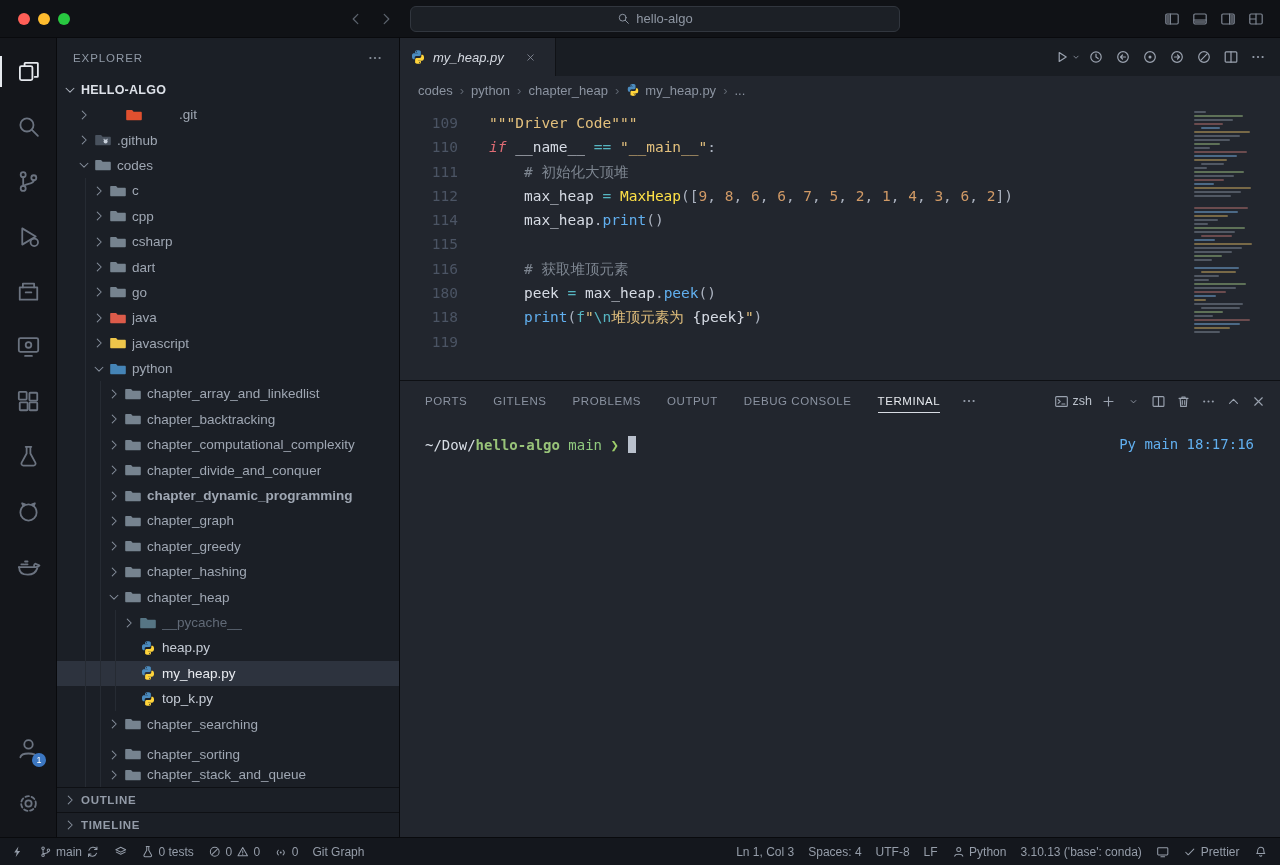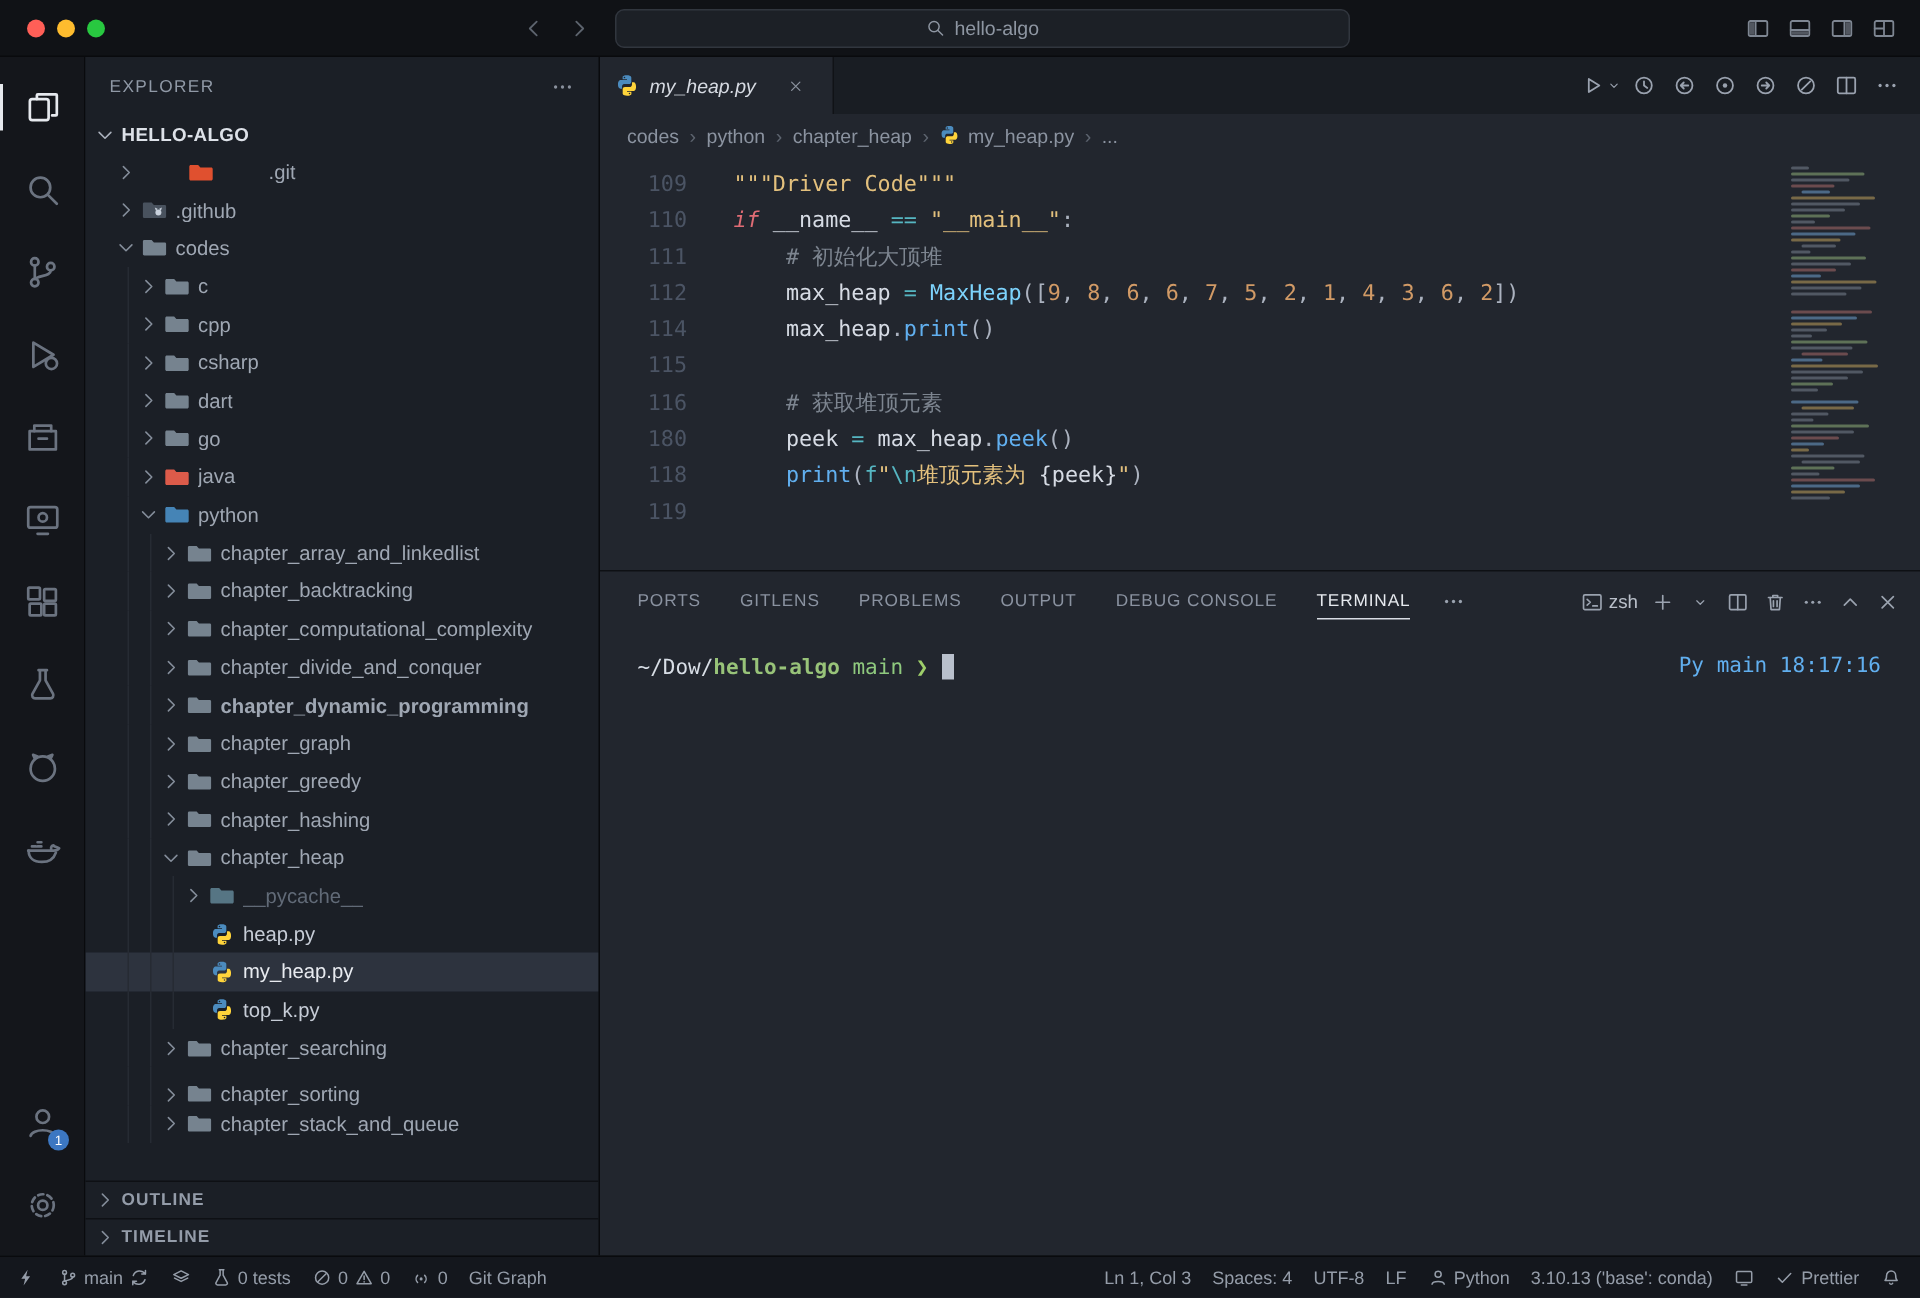--- a/index.html
+++ b/index.html
@@ -56,21 +56,21 @@
 .tbtn{height:26px;min-width:24px;display:flex;align-items:center;justify-content:center;cursor:pointer;gap:1px}
 .breadcrumbs{flex:0 0 28px;display:flex;align-items:center;padding-left:18px;font-size:13px;color:#8b93a0;gap:7px}
 .crumb{display:flex;align-items:center;gap:5px;cursor:pointer}
 .crumb-sep{color:#5d646f}
 
 
 .code-wrap{flex:0 0 276px;position:relative;overflow:hidden;padding-top:7px}
 .cline{display:flex;height:24.3px;line-height:24.3px;font-family:"DejaVu Sans Mono",monospace;font-size:14.5px;white-space:pre}
 .lnum{flex:0 0 89px;text-align:right;padding-right:31px;color:#4b5464}
 .tk-str{color:#e3c07d}.tk-kw{color:#e06c75;font-style:italic}.tk-op{color:#56b6c2}
-.tk-cls{color:#7dd3fc}.tk-fn{color:#61afef}.tk-num{color:#d19a66}.tk-cm{color:#7d8590}
+.tk-cls{color:#fde047}.tk-fn{color:#61afef}.tk-num{color:#d19a66}.tk-cm{color:#7d8590}
 .tk-var{color:#d6dbe4}.tk-pl{color:#abb2bf}.tk-esc{color:#56b6c2}.tk-br{color:#d6dbe4}
 .minimap{position:absolute;top:7px;right:14px;width:74px}
 .mm-bar{height:2px;margin-bottom:2px;border-radius:1px}
 
 
 .panel{flex:1;border-top:1px solid #0e1014;display:flex;flex-direction:column;min-height:0}
 .panel-header{flex:0 0 40px;display:flex;align-items:center;padding:0 10px 0 12px}
 .ptab{padding:0 13px;height:40px;display:flex;align-items:center;font-size:11.5px;letter-spacing:.05em;color:#8a92a0;position:relative;cursor:pointer}
 .ptab.active{color:#e6e9ee}
 .ptab.active::after{content:'';position:absolute;left:13px;right:13px;bottom:8px;height:1px;background:#d8dce3}
@@ -399,20 +399,34 @@
               <svg width="14" height="14" viewBox="0 0 16 16" fill="none" stroke="currentColor" stroke-width="1.2" stroke-linecap="round" stroke-linejoin="round">
                 <path d="M6 3.5L10.5 8 6 12.5"></path>
               </svg>
             </span>
             <span class="ficon">
               <svg width="16" height="16" viewBox="0 0 16 16">
                 <path fill="#dc5b4a" d="M1.2 3h4.9l1.5 1.7h7.2c.55 0 1 .45 1 1v6.6c0 .55-.45 1-1 1H1.2c-.55 0-1-.45-1-1V4c0-.55.45-1 1-1z"></path>
               </svg>
             </span>
             <span class="flabel">java</span>
+          </div>
+          <div class="trow" style="padding-left: 35px;">
+            <i class="guide" style="left: 28px;"></i>
+            <span class="chev">
+              <svg width="14" height="14" viewBox="0 0 16 16" fill="none" stroke="currentColor" stroke-width="1.2" stroke-linecap="round" stroke-linejoin="round">
+                <path d="M6 3.5L10.5 8 6 12.5"></path>
+              </svg>
+            </span>
+            <span class="ficon">
+              <svg width="16" height="16" viewBox="0 0 16 16">
+                <path fill="#eec64a" d="M1.2 3h4.9l1.5 1.7h7.2c.55 0 1 .45 1 1v6.6c0 .55-.45 1-1 1H1.2c-.55 0-1-.45-1-1V4c0-.55.45-1 1-1z"></path>
+              </svg>
+            </span>
+            <span class="flabel">javascript</span>
           </div>
           <div class="trow" style="padding-left: 35px;">
             <i class="guide" style="left: 28px;"></i>
             <span class="chev">
               <svg width="14" height="14" viewBox="0 0 16 16" fill="none" stroke="currentColor" stroke-width="1.2" stroke-linecap="round" stroke-linejoin="round">
                 <path d="M3.5 6L8 10.5 12.5 6"></path>
               </svg>
             </span>
             <span class="ficon">
               <svg width="16" height="16" viewBox="0 0 16 16">

